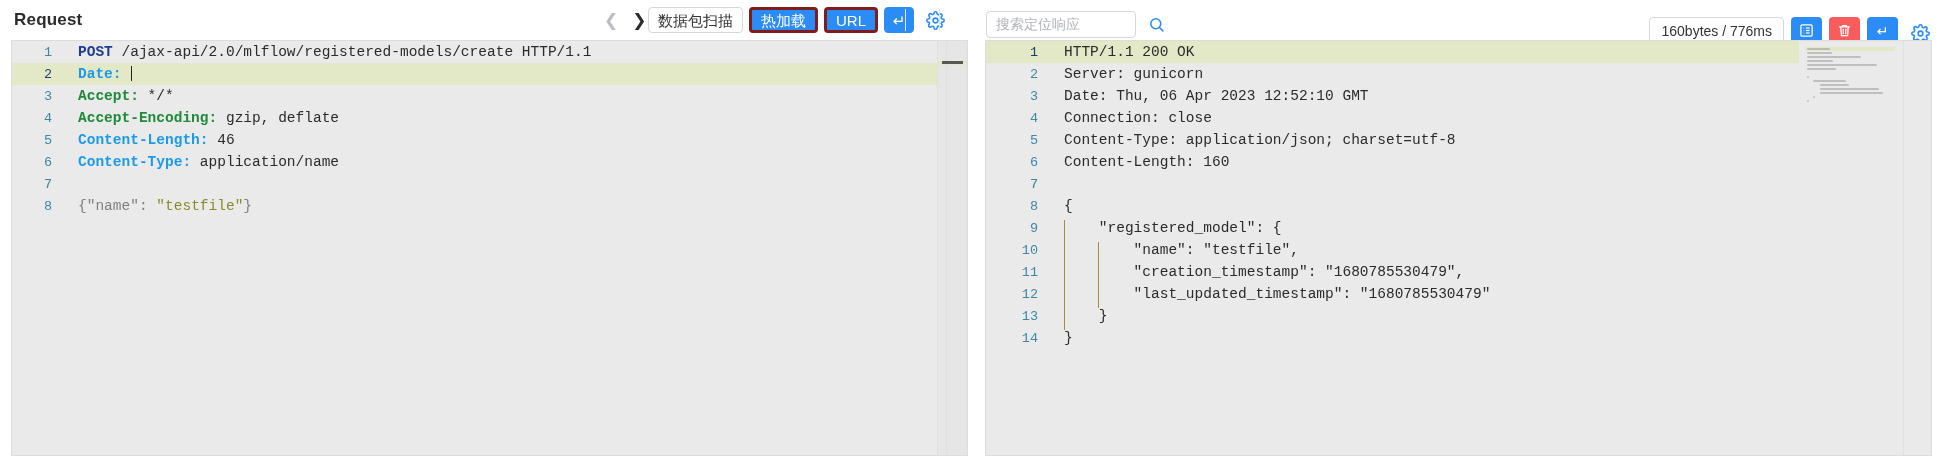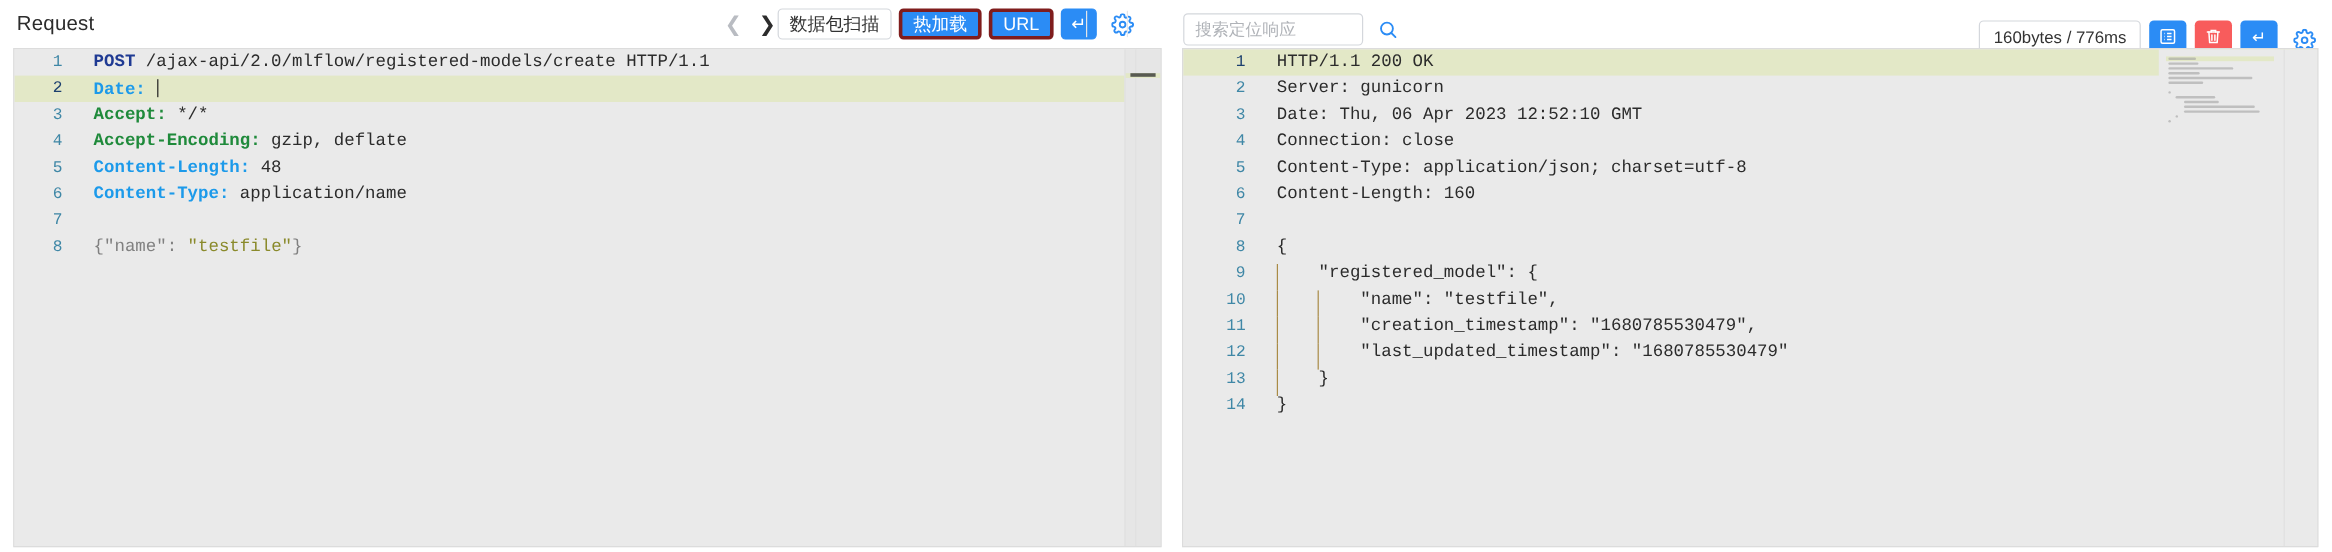--- a/index.html
+++ b/index.html
@@ -21,21 +21,21 @@
   .tb-left {
     width: 968px; height: 40px; display: flex; align-items: center;
     position: relative;
   }
   .tb-right {
     width: 975px; height: 32px; display: flex; align-items: center;
     position: relative;
   }
   .panel-title {
     margin-left: 14px;
-    font-size: 17px; color: #2c2c2c; font-weight: 400;
+    font-size: 17px; color: #2c2c2c; font-weight: 700;
     letter-spacing: .2px;
   }
 
   .nav-arrows { position: absolute; left: 600px; top: 0; height: 40px; display:flex; align-items:center; gap: 6px; }
   .arrow { font-size: 17px; line-height: 1; padding: 2px 4px; cursor: pointer; }
   .arrow.prev { color: #b9bcc2; }
   .arrow.next { color: #2c2c2c; }
 
   .btn-group { position: absolute; left: 648px; top: 0; height: 40px; display: flex; align-items: center; gap: 6px; }
   .btn {
@@ -242,21 +242,21 @@
           <span class="code"><span class="t-hdr-g">Accept:</span><span class="t-plain"> */*</span></span>
         </div>
 
         <div class="line">
           <span class="gutter">4</span>
           <span class="code"><span class="t-hdr-g">Accept-Encoding:</span><span class="t-plain"> gzip, deflate</span></span>
         </div>
 
         <div class="line">
           <span class="gutter">5</span>
-          <span class="code"><span class="t-hdr-b">Content-Length:</span><span class="t-plain"> 48</span></span>
+          <span class="code"><span class="t-hdr-b">Content-Length:</span><span class="t-plain"> 46</span></span>
         </div>
 
         <div class="line">
           <span class="gutter">6</span>
           <span class="code"><span class="t-hdr-b">Content-Type:</span><span class="t-plain"> application/name</span></span>
         </div>
 
         <div class="line">
           <span class="gutter">7</span>
           <span class="code"></span>

